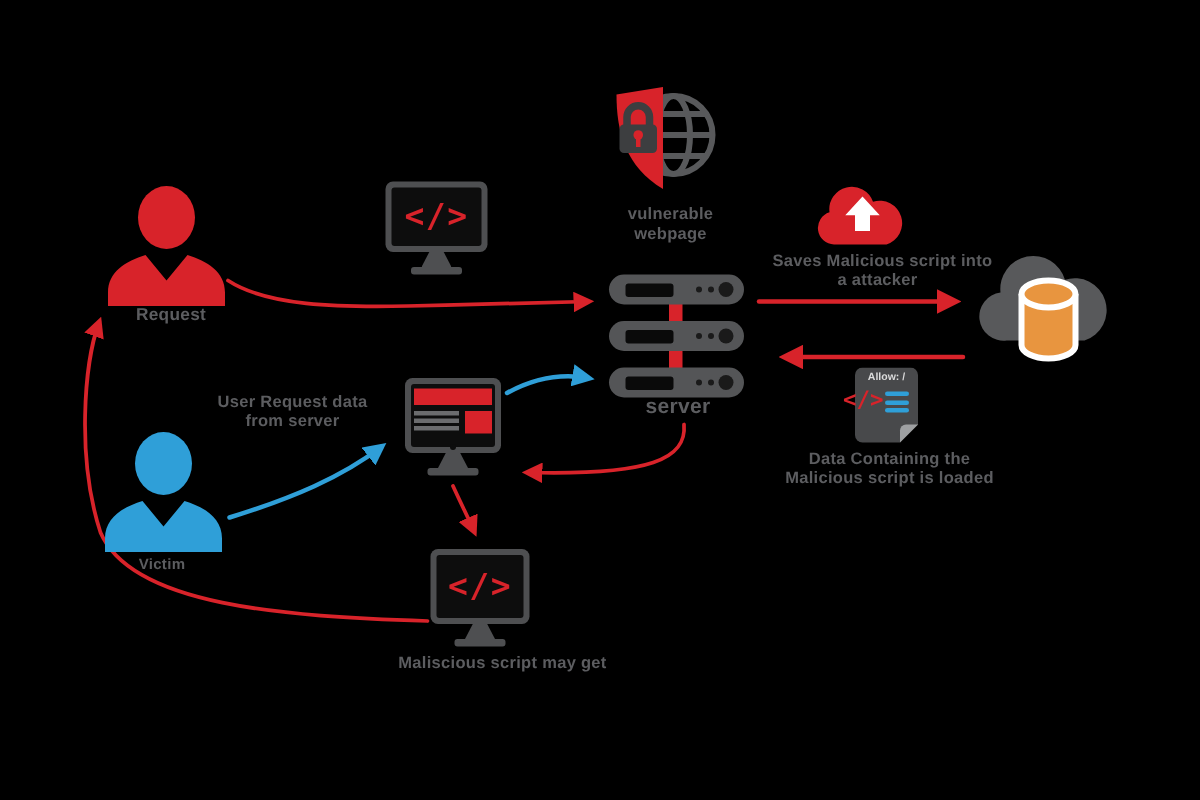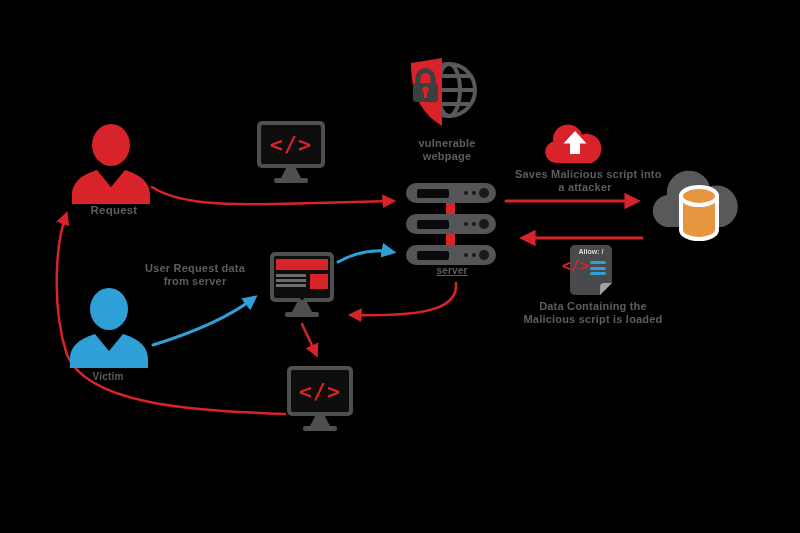--- a/index.html
+++ b/index.html
@@ -113,21 +113,21 @@
       <div class="sdot" style="left:66px;top:8px;width:4px;height:4px;"></div>
       <div class="sdot" style="left:73px;top:5px;width:10px;height:10px;"></div>
     </div>
     <div class="server-row" style="left:406px;top:245px;">
       <div class="server-slot"></div>
       <div class="sdot" style="left:58px;top:8px;width:4px;height:4px;"></div>
       <div class="sdot" style="left:66px;top:8px;width:4px;height:4px;"></div>
       <div class="sdot" style="left:73px;top:5px;width:10px;height:10px;"></div>
     </div>
   </div>
-  <div class="cap" style="left:402px;top:264px;width:100px;font-size:10px;text-decoration:underline;">server</div>
+  <div class="cap" style="left:402px;top:264px;width:100px;font-size:14px;">server</div>
 
   <svg class="abs" style="left:542px;top:123px;z-index:2;" width="66" height="42" viewBox="0 0 66 42">
     <path d="M14,40 A11,11 0 0 1 11,18.5 A15,15 0 0 1 40,11.5 A10.5,10.5 0 0 1 49,40 Z" fill="#d8232a"></path>
     <path d="M33,8 L21.5,20.5 h6.5 V31 h10 V20.5 h6.5 Z" fill="#ffffff"></path>
   </svg>
   <div class="cap" style="left:515px;top:168px;width:140px;">
     <div>Saves Malicious script into</div>
     <div>a attacker</div>
   </div>
 
@@ -178,15 +178,16 @@
     <div class="bezel" style="height:50px;">
       <div class="screen">
           <span class="code-glyph">&lt;/&gt;</span>
         </div>
     </div>
     <div class="m-dot" style="left:31px;top:51px;"></div>
     <div class="m-neck" style="left:23px;top:50px;width:20px;height:10px;"></div>
     <div class="m-base" style="left:16px;top:60px;width:34px;height:5px;"></div>
   </div>
   <div class="cap" style="left:215px;top:436px;width:240px;">
+    <div>Maliscious script may get</div>
   </div>
 
 </div>
 
 </body></html>

